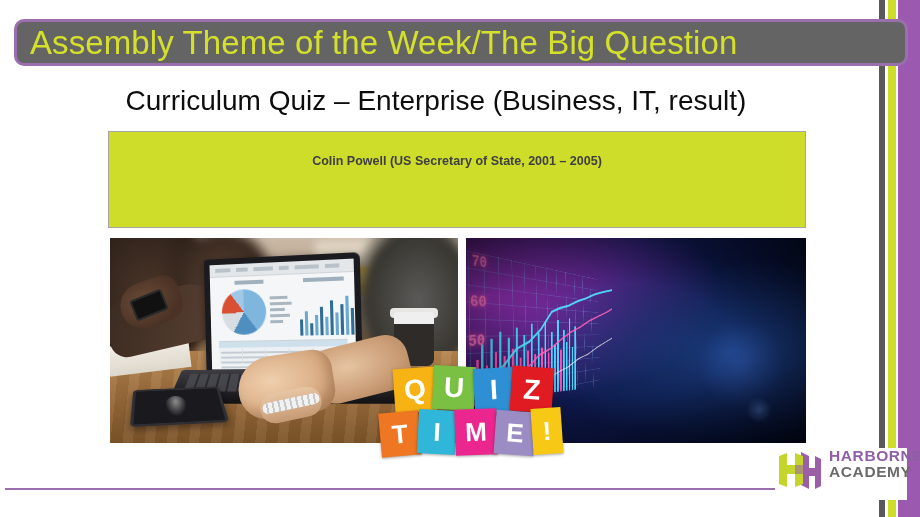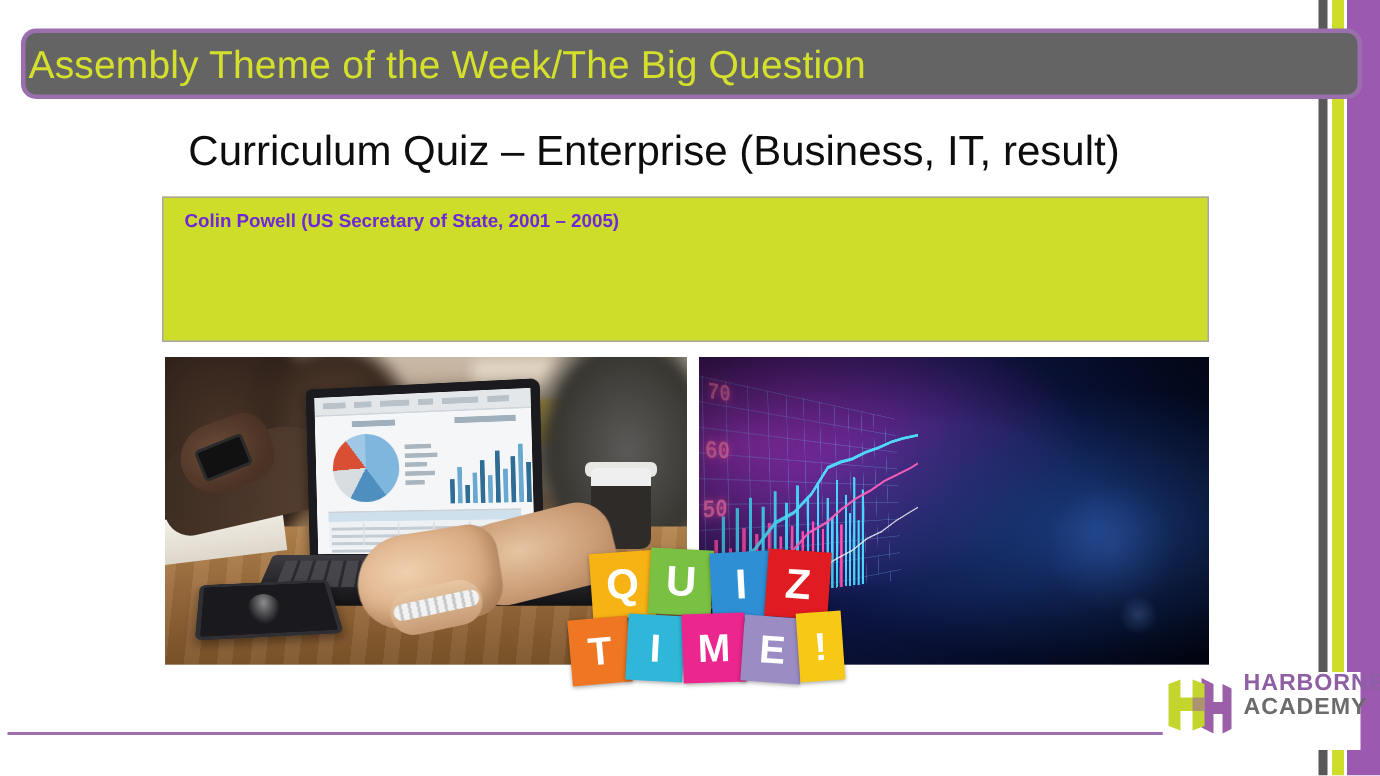--- a/index.html
+++ b/index.html
@@ -23,23 +23,23 @@
   #header-banner {
     position:absolute; left:14px; top:19px; width:894px; height:47px;
     background:#646464;
     border:3px solid #9b6fae;
     border-radius:10px;
     z-index:6;
     display:flex; align-items:center;
   }
   #header-title {
     color:#d4e02c;
-    font-size:26px;
+    font-size:33px;
     letter-spacing:0.1px;
-    padding-left:2px;
+    padding-left:13px;
     white-space:nowrap;
     line-height:1;
   }
 
   
   #slide-title {
     position:absolute; left:0; top:85px; width:872px;
     text-align:center;
     font-size:28px;
     color:#0d0d0d;
@@ -56,25 +56,25 @@
     padding:8px 14px 0 14px;
   }
   .quote-line {
     text-align:center;
     font-size:20.5px;
     color:#101010;
     line-height:1.33;
     white-space:nowrap;
   }
   #quote-attrib {
-    text-align:left;
+    text-align:center;
     font-size:12.5px;
     font-weight:bold;
-    color:#6d28d9;
-    margin-top:0;
+    color:#404040;
+    margin-top:14px;
     white-space:nowrap;
   }
 
   
   #photo-left {
     position:absolute; left:110px; top:238px; width:348px; height:205px;
     overflow:hidden; z-index:4;
     background:#6b5743;
   }
   #photo-right {

